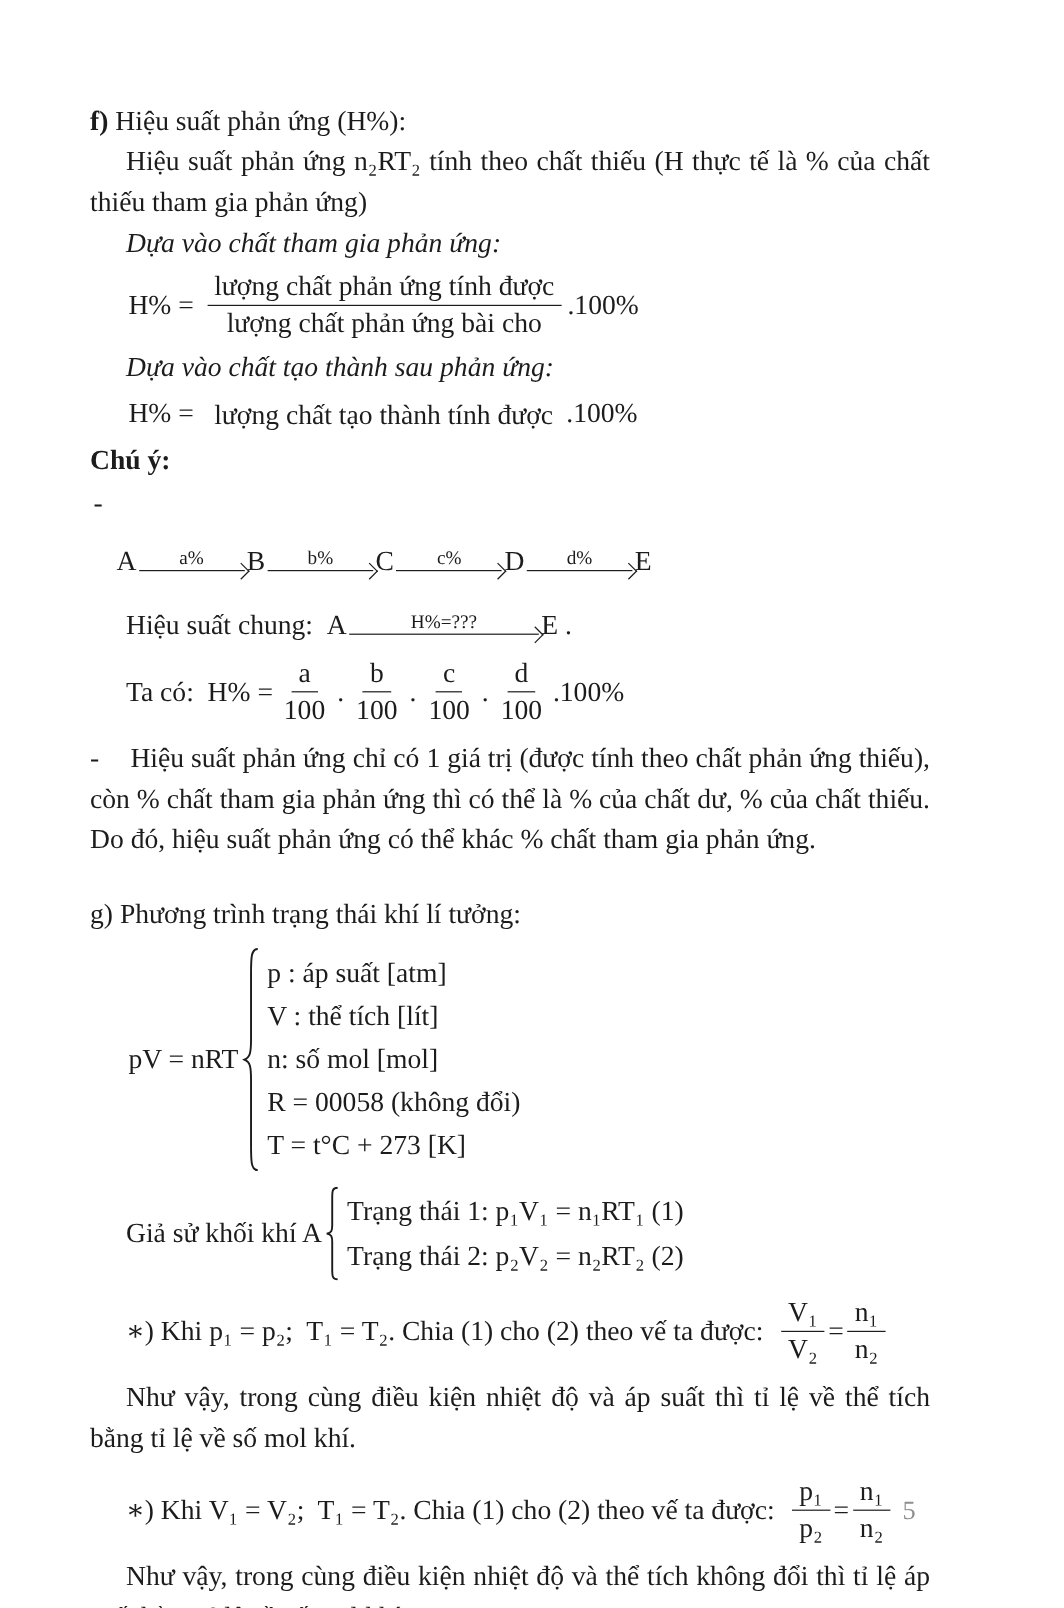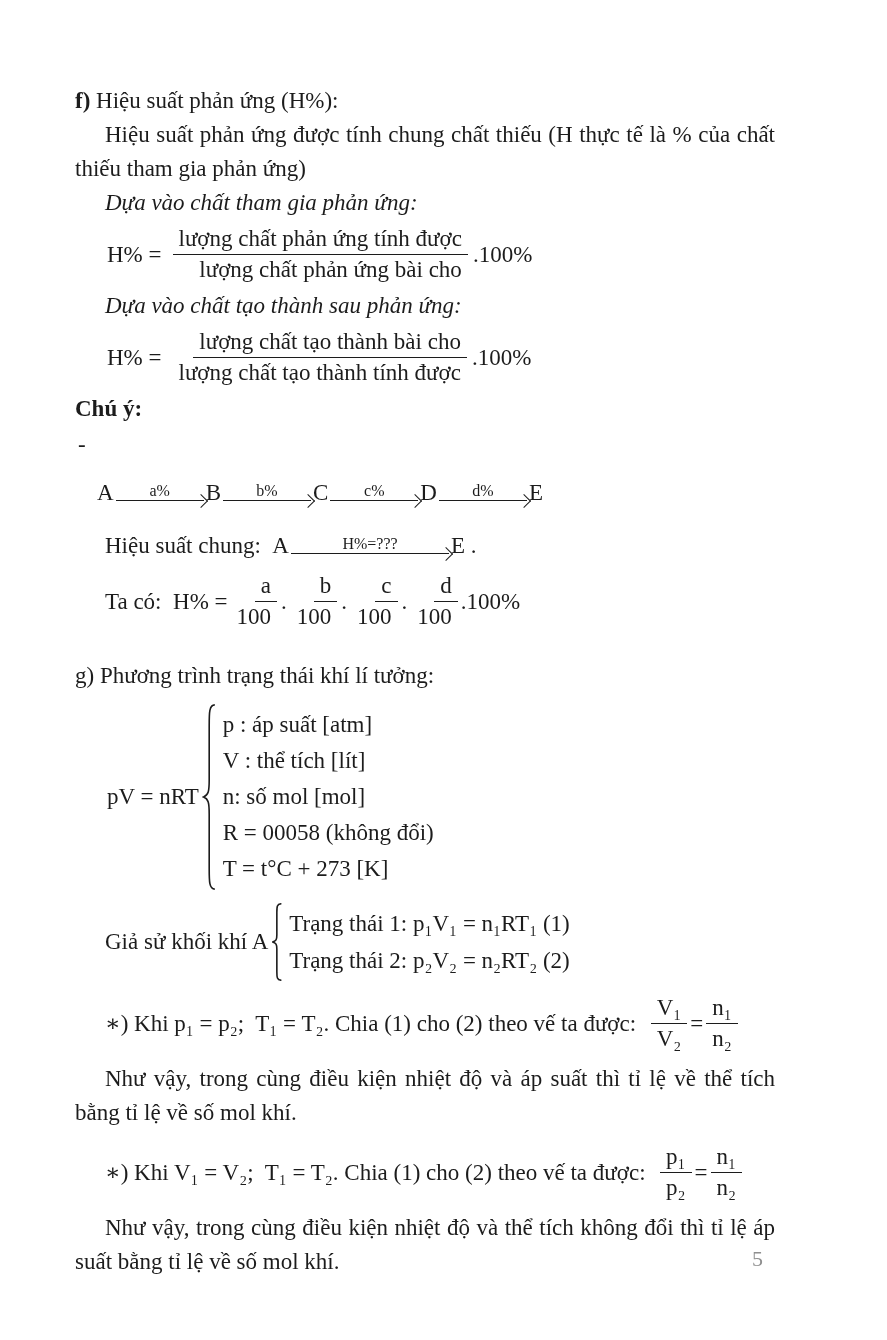--- a/index.html
+++ b/index.html
@@ -31,21 +31,21 @@
   .bullet-row { display: flex; margin-top: 2px; }
   .bullet-row .dash { width: 33px; flex: none; padding-left: 3px; }
 
   
   .dash-inline { margin-right: 26px; }
 
   
   .frac {
     display: inline-flex;
     flex-direction: column;
-    align-items: flex-end;
+    align-items: center;
     text-align: center;
     line-height: 28px;
     margin: 0 3px;
     vertical-align: middle;
   }
   .frac .num { border-bottom: 1.5px solid #1c1c1c; padding: 0 6px 1px; }
   .frac .den { padding: 1px 6px 0; }
 
   .formula-row { display: flex; align-items: center; margin-left: 32px; margin-top: 5px; margin-bottom: 5px; }
   .formula-row .lhs { margin-right: 8px; }
@@ -95,39 +95,38 @@
     font-size: 22px;
   }
 </style>
 </head>
 <body>
 
 <div class="page">
 
   <p class="head-f"><span class="bold">f)</span><span> Hiệu suất phản ứng (H%):</span></p>
 
-  <p class="justify indent1">Hiệu suất phản ứng được tính chung chất thiếu (H thực tế là % của chất thiếu tham gia phản ứng)</p>
+  <p class="justify indent1">Hiệu suất phản ứng n₂RT₂ tính theo chất thiếu (H thực tế là % của chất thiếu tham gia phản ứng)</p>
 
   <p class="italic ml30">Dựa vào chất tham gia phản ứng:</p>
 
   <div class="formula-row">
     <span class="lhs">H% =</span>
     <span class="frac">
       <span class="num">lượng chất phản ứng tính được</span>
       <span class="den">lượng chất phản ứng bài cho</span>
     </span>
     <span class="suffix">.100%</span>
   </div>
 
   <p class="italic ml30">Dựa vào chất tạo thành sau phản ứng:</p>
 
   <div class="formula-row">
     <span class="lhs">H% =</span>
     <span class="frac">
-      <span class="num">lượng chất tạo thành bài cho</span>
       <span class="den">lượng chất tạo thành tính được</span>
     </span>
     <span class="suffix">.100%</span>
   </div>
 
   <p class="note-label">Chú ý:</p>
 
   <div class="bullet-row">
     <span class="dash">-</span>
   </div>
@@ -185,20 +184,21 @@
         <span class="den">100</span>
       </span>
     <span class="dot-sep">.</span>
     <span class="frac">
         <span class="num">d</span>
         <span class="den">100</span>
       </span>
     <span>.100%</span>
   </div>
 
+  <p class="justify" style="margin-top:8px"><span class="dash-inline">-</span><span>Hiệu suất phản ứng chỉ có 1 giá trị (được tính theo chất phản ứng thiếu), còn % chất tham gia phản ứng thì có thể là % của chất dư, % của chất thiếu. Do đó, hiệu suất phản ứng có thể khác % chất tham gia phản ứng.</span></p>
 
   <p class="g-head">g) Phương trình trạng thái khí lí tưởng:</p>
 
   <div class="brace-row gas-row">
     <span>pV = nRT</span>
     <span class="brace">
       <svg width="16" height="188" viewBox="0 0 20 100" preserveAspectRatio="none" aria-hidden="true">
         <path d="M 16 1 C 9 1 9 5 9 12 L 9 41 C 9 47 8 49 2 50 C 8 51 9 53 9 59 L 9 88 C 9 95 9 99 16 99" fill="none" stroke="#1c1c1c" stroke-width="1.6" vector-effect="non-scaling-stroke"></path>
       </svg>
     </span>

